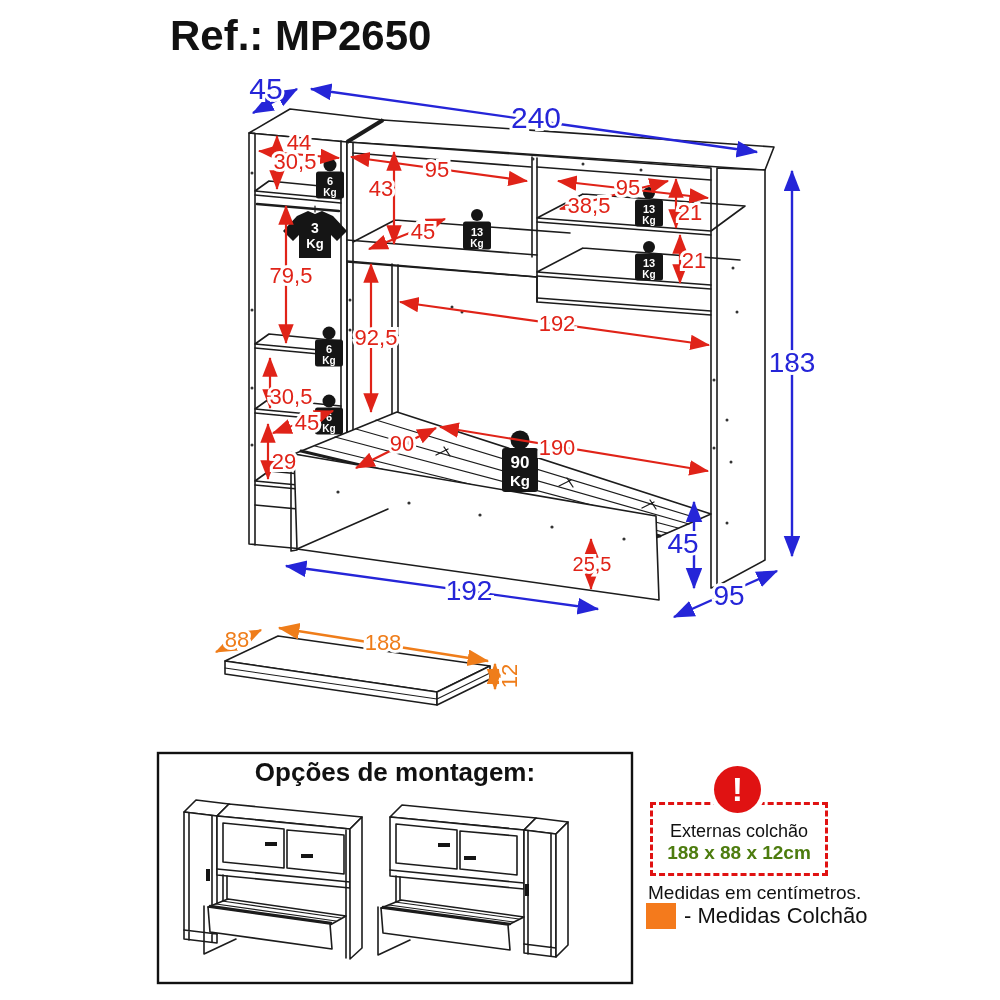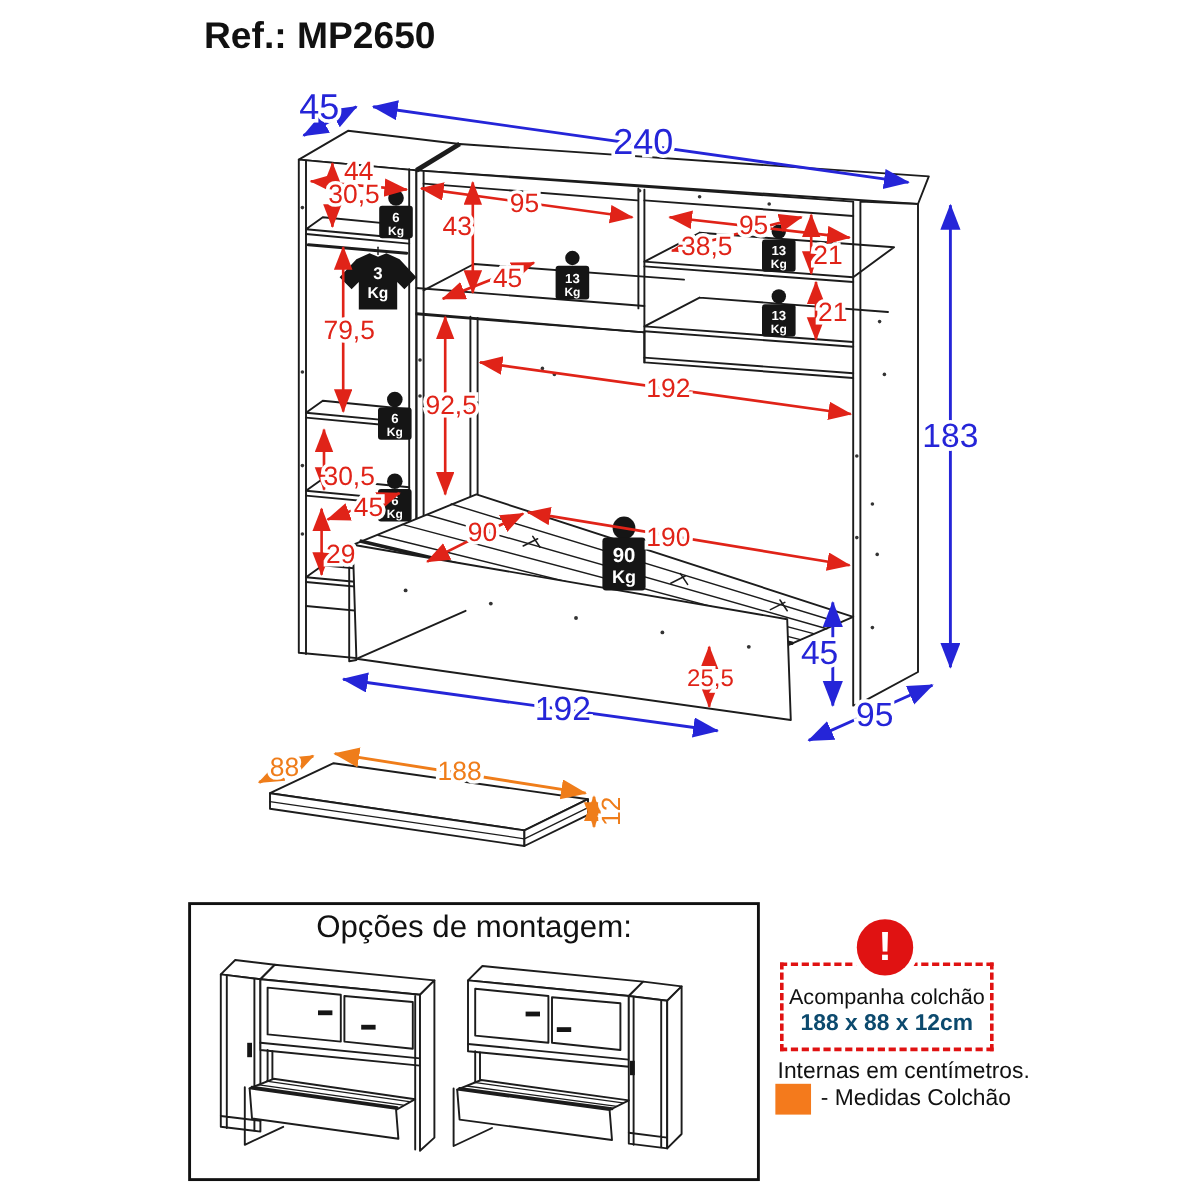--- a/index.html
+++ b/index.html
@@ -1,48 +1,48 @@
 <!DOCTYPE html>
 <html><head>
 <meta charset="utf-8">
 <style>
   html,body{margin:0;padding:0;background:#fff;}
   .page{position:relative;width:1000px;height:1000px;background:#fff;overflow:hidden;
         font-family:"Liberation Sans",sans-serif;color:#111;}
-  .page-title{position:absolute;left:170px;top:12px;font-size:31px;font-weight:bold;}
+  .page-title{position:absolute;left:170px;top:12px;font-size:42px;font-weight:bold;}
   svg{position:absolute;left:0;top:0;}
   .ln{stroke:#1c1c1c;stroke-width:1.6;fill:none;stroke-linecap:round;}
   .fw{fill:#fff;stroke:#1c1c1c;stroke-width:1.6;stroke-linejoin:round;}
   .thk{stroke:#1c1c1c;stroke-width:4;}
   .ar{stroke:#e02318;stroke-width:2.2;fill:none;}
   .ab{stroke:#2525d8;stroke-width:2.4;fill:none;}
   .ao{stroke:#ef7d1a;stroke-width:2.4;fill:none;}
   text{font-family:"Liberation Sans",sans-serif;}
   .dim{paint-order:stroke;stroke:#fff;stroke-width:6px;text-anchor:middle;dominant-baseline:middle;}
   .di{fill:#e02318;font-size:22px;}
   .de{fill:#2525d8;font-size:28px;}
   .d30{font-size:30px;}
   .d20{font-size:20px;}
   .dm{fill:#ef7d1a;font-size:22px;}
   .wt{fill:#fff;text-anchor:middle;dominant-baseline:middle;font-weight:bold;}
   .blk{fill:#151515;stroke:none;}
   .dot{fill:#333;stroke:none;}
-  .options-title{position:absolute;left:158px;top:757px;width:474px;text-align:center;font-size:26px;}
+  .options-title{position:absolute;left:158px;top:757px;width:474px;text-align:center;font-size:26px;font-weight:bold;}
   .warn-icon{position:absolute;left:714px;top:766px;width:47px;height:47px;border-radius:50%;
              background:#e01212;box-shadow:0 0 0 5px #fff;color:#fff;font-weight:bold;font-size:34px;
              display:flex;align-items:center;justify-content:center;z-index:3;}
   .mattress-box{position:absolute;left:650px;top:802px;width:172px;height:52px;border:3px dashed #e01212;
                 background:#fff;z-index:2;text-align:center;padding-top:16px;box-sizing:content-box;}
   .mattress-box .l1{font-size:18px;color:#111;}
-  .mattress-box .l2{font-size:19px;font-weight:bold;color:#0c4a6e;}
+  .mattress-box .l2{font-size:19px;font-weight:bold;color:#4d7c0f;}
   .units-note{position:absolute;left:648px;top:882px;font-size:19px;}
   .legend{position:absolute;left:646px;top:902px;}
   .legend-row{display:flex;align-items:center;height:27px;margin-bottom:6px;}
   .legend-row svg{position:static;display:block;}
-  .legend-label{font-size:19px;margin-left:8px;white-space:nowrap;}
+  .legend-label{font-size:22px;margin-left:8px;white-space:nowrap;}
 </style>
 </head>
 <body>
 
 <div class="page">
 
   <div class="page-title">Ref.: MP2650</div>
 
   <svg width="1000" height="1000" viewBox="0 0 1000 1000">
     <defs>
@@ -288,25 +288,25 @@
     </g>
   </svg>
 
   <div class="options-title">Opções de montagem:</div>
 
   <div class="warn-icon">
     <span>!</span>
   </div>
 
   <div class="mattress-box">
-    <div class="l1">Acompanha colchão</div>
+    <div class="l1">Externas colchão</div>
     <div class="l2">188 x 88 x 12cm</div>
   </div>
 
-  <div class="units-note">Internas em centímetros.</div>
+  <div class="units-note">Medidas em centímetros.</div>
 
   <div class="legend">
     <div class="legend-row">
       <svg width="30" height="26">
           <rect width="30" height="26" fill="#f47a1c"></rect>
         </svg>
       <span class="legend-label">- Medidas Colchão</span>
     </div>
   </div>
 

